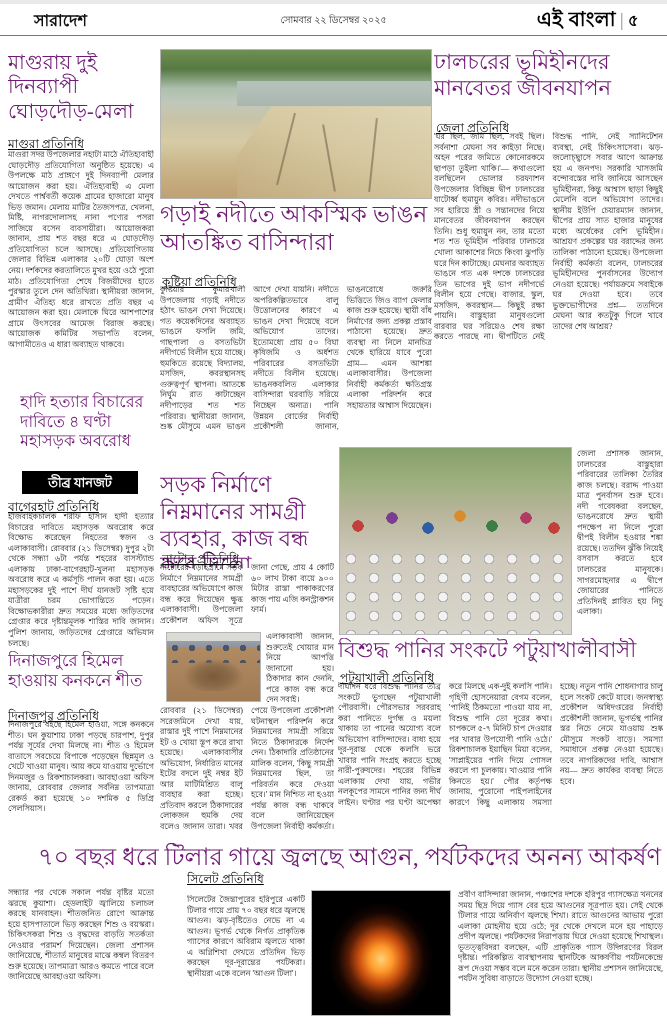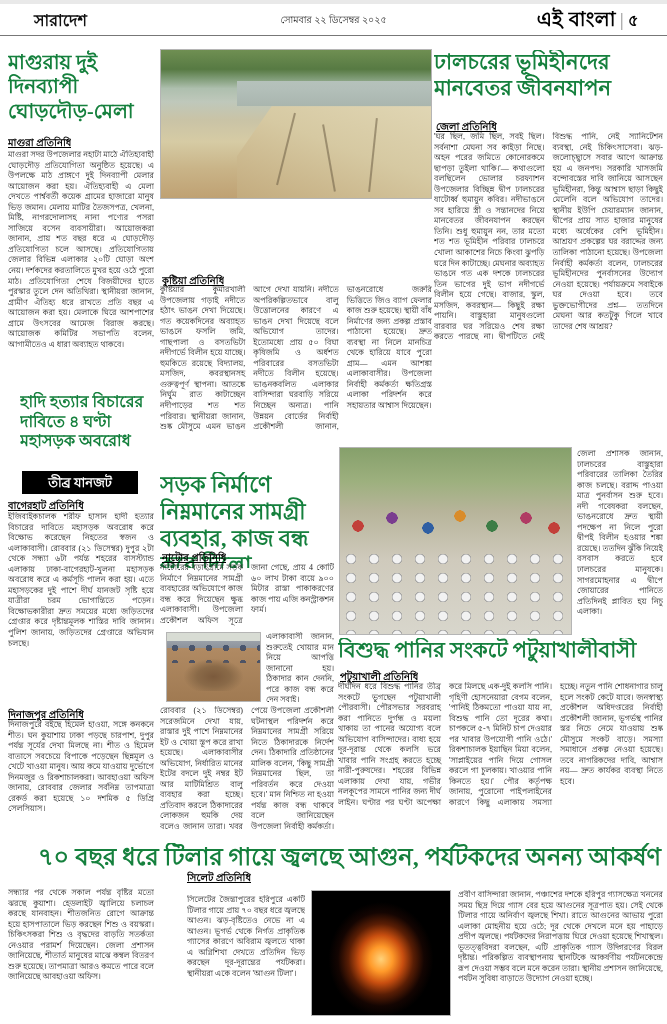--- a/index.html
+++ b/index.html
@@ -1,23 +1,23 @@
 <!DOCTYPE html>
 <html><head>
 <meta charset="utf-8">
 <style>
   *{box-sizing:border-box;margin:0;padding:0}
   html,body{background:#e9e9e9}
   .page{position:relative;width:667px;height:1024px;margin:4px auto;background:#fff;
         font-family:"Liberation Serif",serif;color:#1a1a1a;overflow:hidden}
   .abs{position:absolute}
-  .hl{font-weight:bold;color:#15803d;line-height:1.22;overflow:hidden}
+  .hl{font-weight:normal;color:#701a75;line-height:1.22;overflow:hidden}
   .hl.center{text-align:left}
   .body-txt{font-size:8px;line-height:1.32;text-align:justify;color:#222;overflow:hidden}
-  .byline{font-size:10px;font-weight:bold;text-decoration:underline;color:#000;white-space:nowrap;overflow:hidden}
+  .byline{font-size:12px;font-weight:normal;text-decoration:underline;color:#000;white-space:nowrap;overflow:hidden}
   .cols2{column-count:2;column-gap:8px}
   .cols3{column-count:3;column-gap:8px}
   
   .hdr{left:0;top:8;width:667px;height:32px;border-bottom:1px solid #777}
   .hdr-section{position:absolute;left:34px;top:4px;font-size:16px;font-weight:bold;color:#111}
   .hdr-date{position:absolute;left:0;right:0;top:9px;text-align:center;font-size:9.5px;color:#222}
   .hdr-brand{position:absolute;right:28px;top:0;font-size:20px;font-weight:bold;color:#000;letter-spacing:.5px}
   .brand-accent{color:#e23a2e}
   .hdr-sep{font-weight:normal;color:#888;font-size:18px;padding:0 4px}
   .hdr-pageno{font-size:16px;font-weight:bold}
@@ -70,31 +70,33 @@
 
   <div class="abs hl" style="left:8px;top:46px;width:146px;font-size:20px">মাগুরায় দুই দিনব্যাপী ঘোড়দৌড়-মেলা</div>
   <div class="abs byline" style="left:8px;top:131px">মাগুরা প্রতিনিধি</div>
   <div class="abs body-txt" style="left:8px;top:146px;width:146px;height:238px">মাগুরা সদর উপজেলার নহাটা মাঠে ঐতিহ্যবাহী ঘোড়দৌড় প্রতিযোগিতা অনুষ্ঠিত হয়েছে। এ উপলক্ষে মাঠ প্রাঙ্গণে দুই দিনব্যাপী মেলার আয়োজন করা হয়। ঐতিহ্যবাহী এ মেলা দেখতে পার্শ্ববর্তী কয়েক গ্রামের হাজারো মানুষ ভিড় জমান। মেলায় মাটির তৈজসপত্র, খেলনা, মিষ্টি, নাগরদোলাসহ নানা পণ্যের পসরা সাজিয়ে বসেন ব্যবসায়ীরা। আয়োজকরা জানান, প্রায় শত বছর ধরে এ ঘোড়দৌড় প্রতিযোগিতা চলে আসছে। প্রতিযোগিতায় জেলার বিভিন্ন এলাকার ২০টি ঘোড়া অংশ নেয়। দর্শকদের করতালিতে মুখর হয়ে ওঠে পুরো মাঠ। প্রতিযোগিতা শেষে বিজয়ীদের হাতে পুরস্কার তুলে দেন অতিথিরা। স্থানীয়রা জানান, গ্রামীণ ঐতিহ্য ধরে রাখতে প্রতি বছর এ আয়োজন করা হয়। মেলাকে ঘিরে আশপাশের গ্রামে উৎসবের আমেজ বিরাজ করছে। আয়োজক কমিটির সভাপতি বলেন, আগামীতেও এ ধারা অব্যাহত থাকবে।</div>
 
   <div class="abs hl" style="left:20px;top:388px;width:146px;font-size:16px">হাদি হত্যার বিচারের দাবিতে ৪ ঘণ্টা মহাসড়ক অবরোধ</div>
   <div class="abs kicker" style="left:22px;top:467px;width:116px">তীব্র যানজট</div>
   <div class="abs byline" style="left:8px;top:494px">বাগেরহাট প্রতিনিধি</div>
   <div class="abs body-txt" style="left:8px;top:508px;width:146px;height:136px">ইজিবাইকচালক শরীফ হাসান হাদী হত্যার বিচারের দাবিতে মহাসড়ক অবরোধ করে বিক্ষোভ করেছেন নিহতের স্বজন ও এলাকাবাসী। রোববার (২১ ডিসেম্বর) দুপুর ২টা থেকে সন্ধ্যা ৬টা পর্যন্ত শহরের বাসস্ট্যান্ড এলাকায় ঢাকা-বাগেরহাট-খুলনা মহাসড়ক অবরোধ করে এ কর্মসূচি পালন করা হয়। এতে মহাসড়কের দুই পাশে দীর্ঘ যানজট সৃষ্টি হয়ে যাত্রীরা চরম ভোগান্তিতে পড়েন। বিক্ষোভকারীরা দ্রুত সময়ের মধ্যে জড়িতদের গ্রেপ্তার করে দৃষ্টান্তমূলক শাস্তির দাবি জানান। পুলিশ জানায়, জড়িতদের গ্রেপ্তারে অভিযান চলছে।</div>
 
+  <div class="abs hl" style="left:8px;top:647px;width:146px;font-size:16.5px">দিনাজপুরে হিমেল হাওয়ায় কনকনে শীত</div>
   <div class="abs byline" style="left:8px;top:703px">দিনাজপুর প্রতিনিধি</div>
   <div class="abs body-txt" style="left:8px;top:716px;width:146px;height:120px">দিনাজপুরে বইছে হিমেল হাওয়া, সঙ্গে কনকনে শীত। ঘন কুয়াশায় ঢাকা পড়ছে চারপাশ, দুপুর পর্যন্ত সূর্যের দেখা মিলছে না। শীত ও হিমেল বাতাসে সবচেয়ে বিপাকে পড়েছেন ছিন্নমূল ও খেটে খাওয়া মানুষ। আয় কমে যাওয়ায় দুর্ভোগে দিনমজুর ও রিকশাচালকরা। আবহাওয়া অফিস জানায়, রোববার জেলার সর্বনিম্ন তাপমাত্রা রেকর্ড করা হয়েছে ১০ দশমিক ৫ ডিগ্রি সেলসিয়াস।</div>
   <div class="abs body-txt" style="left:8px;top:884px;width:146px;height:132px">সন্ধ্যার পর থেকে সকাল পর্যন্ত বৃষ্টির মতো ঝরছে কুয়াশা। হেডলাইট জ্বালিয়ে চলাচল করছে যানবাহন। শীতজনিত রোগে আক্রান্ত হয়ে হাসপাতালে ভিড় করছেন শিশু ও বয়স্করা। চিকিৎসকরা শিশু ও বৃদ্ধদের বাড়তি সতর্কতা নেওয়ার পরামর্শ দিয়েছেন। জেলা প্রশাসন জানিয়েছে, শীতার্ত মানুষের মাঝে কম্বল বিতরণ শুরু হয়েছে। তাপমাত্রা আরও কমতে পারে বলে জানিয়েছে আবহাওয়া অফিস।</div>
 
   <div class="abs photo photo-river" style="left:160px;top:45px;width:272px;height:150px">
     <div class="river-water"></div>
     <div class="river-cliff"></div>
     <div class="river-crack1"></div>
     <div class="river-crack2"></div>
     <div class="river-crack3"></div>
   </div>
+  <div class="abs hl center" style="left:160px;top:197px;width:272px;font-size:23px;height:70px">গড়াই নদীতে আকস্মিক ভাঙন আতঙ্কিত বাসিন্দারা</div>
   <div class="abs byline" style="left:162px;top:269px">কুষ্টিয়া প্রতিনিধি</div>
   <div class="abs body-txt cols3" style="left:160px;top:281px;width:272px;height:160px">কুষ্টিয়ার কুমারখালী উপজেলায় গড়াই নদীতে হঠাৎ ভাঙন দেখা দিয়েছে। গত কয়েকদিনের অব্যাহত ভাঙনে ফসলি জমি, গাছপালা ও বসতভিটা নদীগর্ভে বিলীন হয়ে যাচ্ছে। হুমকিতে রয়েছে বিদ্যালয়, মসজিদ, কবরস্থানসহ গুরুত্বপূর্ণ স্থাপনা। আতঙ্কে নির্ঘুম রাত কাটাচ্ছেন নদীপাড়ের শত শত পরিবার। স্থানীয়রা জানান, শুষ্ক মৌসুমে এমন ভাঙন আগে দেখা যায়নি। নদীতে অপরিকল্পিতভাবে বালু উত্তোলনের কারণে এ ভাঙন দেখা দিয়েছে বলে অভিযোগ তাদের। ইতোমধ্যে প্রায় ৫০ বিঘা কৃষিজমি ও অর্ধশত পরিবারের বসতভিটা নদীতে বিলীন হয়েছে। ভাঙনকবলিত এলাকার বাসিন্দারা ঘরবাড়ি সরিয়ে নিচ্ছেন অন্যত্র। পানি উন্নয়ন বোর্ডের নির্বাহী প্রকৌশলী জানান, ভাঙনরোধে জরুরি ভিত্তিতে জিও ব্যাগ ফেলার কাজ শুরু হয়েছে। স্থায়ী বাঁধ নির্মাণের জন্য প্রকল্প প্রস্তাব পাঠানো হয়েছে। দ্রুত ব্যবস্থা না নিলে মানচিত্র থেকে হারিয়ে যাবে পুরো গ্রাম— এমন আশঙ্কা এলাকাবাসীর। উপজেলা নির্বাহী কর্মকর্তা ক্ষতিগ্রস্ত এলাকা পরিদর্শন করে সহায়তার আশ্বাস দিয়েছেন।</div>
 
   <div class="abs hl center" style="left:434px;top:46px;width:229px;font-size:21px;height:66px">ঢালচরের ভূমিহীনদের মানবেতর জীবনযাপন</div>
   <div class="abs byline" style="left:436px;top:115px">জেলা প্রতিনিধি</div>
   <div class="abs body-txt cols2" style="left:434px;top:128px;width:229px;height:312px">'ঘর ছিল, জমি ছিল, সবই ছিল। সর্বনাশা মেঘনা সব কাইড়া নিছে। অহন পরের জমিতে কোনোরকমে ছাপড়া তুইলা থাকি।'— কথাগুলো বলছিলেন ভোলার চরফ্যাশন উপজেলার বিচ্ছিন্ন দ্বীপ ঢালচরের ষাটোর্ধ্ব হুমায়ুন কবির। নদীভাঙনে সব হারিয়ে স্ত্রী ও সন্তানদের নিয়ে মানবেতর জীবনযাপন করছেন তিনি। শুধু হুমায়ুন নন, তার মতো শত শত ভূমিহীন পরিবার ঢালচরে খোলা আকাশের নিচে কিংবা ঝুপড়ি ঘরে দিন কাটাচ্ছে। মেঘনার অব্যাহত ভাঙনে গত এক দশকে ঢালচরের তিন ভাগের দুই ভাগ নদীগর্ভে বিলীন হয়ে গেছে। বাজার, স্কুল, মসজিদ, কবরস্থান— কিছুই রক্ষা পায়নি। বাস্তুহারা মানুষগুলো বারবার ঘর সরিয়েও শেষ রক্ষা করতে পারছে না। দ্বীপটিতে নেই বিশুদ্ধ পানি, নেই স্যানিটেশন ব্যবস্থা, নেই চিকিৎসাসেবা। ঝড়-জলোচ্ছ্বাসে সবার আগে আক্রান্ত হয় এ জনপদ। সরকারি খাসজমি বন্দোবস্তের দাবি জানিয়ে আসছেন ভূমিহীনরা, কিন্তু আশ্বাস ছাড়া কিছুই মেলেনি বলে অভিযোগ তাদের। স্থানীয় ইউপি চেয়ারম্যান জানান, দ্বীপের প্রায় সাত হাজার মানুষের মধ্যে অর্ধেকের বেশি ভূমিহীন। আশ্রয়ণ প্রকল্পের ঘর বরাদ্দের জন্য তালিকা পাঠানো হয়েছে। উপজেলা নির্বাহী কর্মকর্তা বলেন, ঢালচরের ভূমিহীনদের পুনর্বাসনের উদ্যোগ নেওয়া হয়েছে। পর্যায়ক্রমে সবাইকে ঘর দেওয়া হবে। তবে ভুক্তভোগীদের প্রশ্ন— ততদিনে মেঘনা আর কতটুকু গিলে খাবে তাদের শেষ আশ্রয়?</div>
   <div class="abs body-txt" style="left:577px;top:445px;width:86px;height:186px">জেলা প্রশাসক জানান, ঢালচরের বাস্তুহারা পরিবারের তালিকা তৈরির কাজ চলছে। বরাদ্দ পাওয়া মাত্র পুনর্বাসন শুরু হবে। নদী গবেষকরা বলছেন, ভাঙনরোধে দ্রুত স্থায়ী পদক্ষেপ না নিলে পুরো দ্বীপই বিলীন হওয়ার শঙ্কা রয়েছে। ততদিন ঝুঁকি নিয়েই বসবাস করতে হবে ঢালচরের মানুষকে। সাগরমোহনার এ দ্বীপে জোয়ারের পানিতে প্রতিদিনই প্লাবিত হয় নিচু এলাকা।</div>
 
   <div class="abs hl center" style="left:160px;top:468px;width:174px;font-size:22px;height:96px">সড়ক নির্মাণে নিম্নমানের সামগ্রী ব্যবহার, কাজ বন্ধ করে দিলো এলাকাবাসী</div>
   <div class="abs byline" style="left:162px;top:546px">নাটোর প্রতিনিধি</div>

